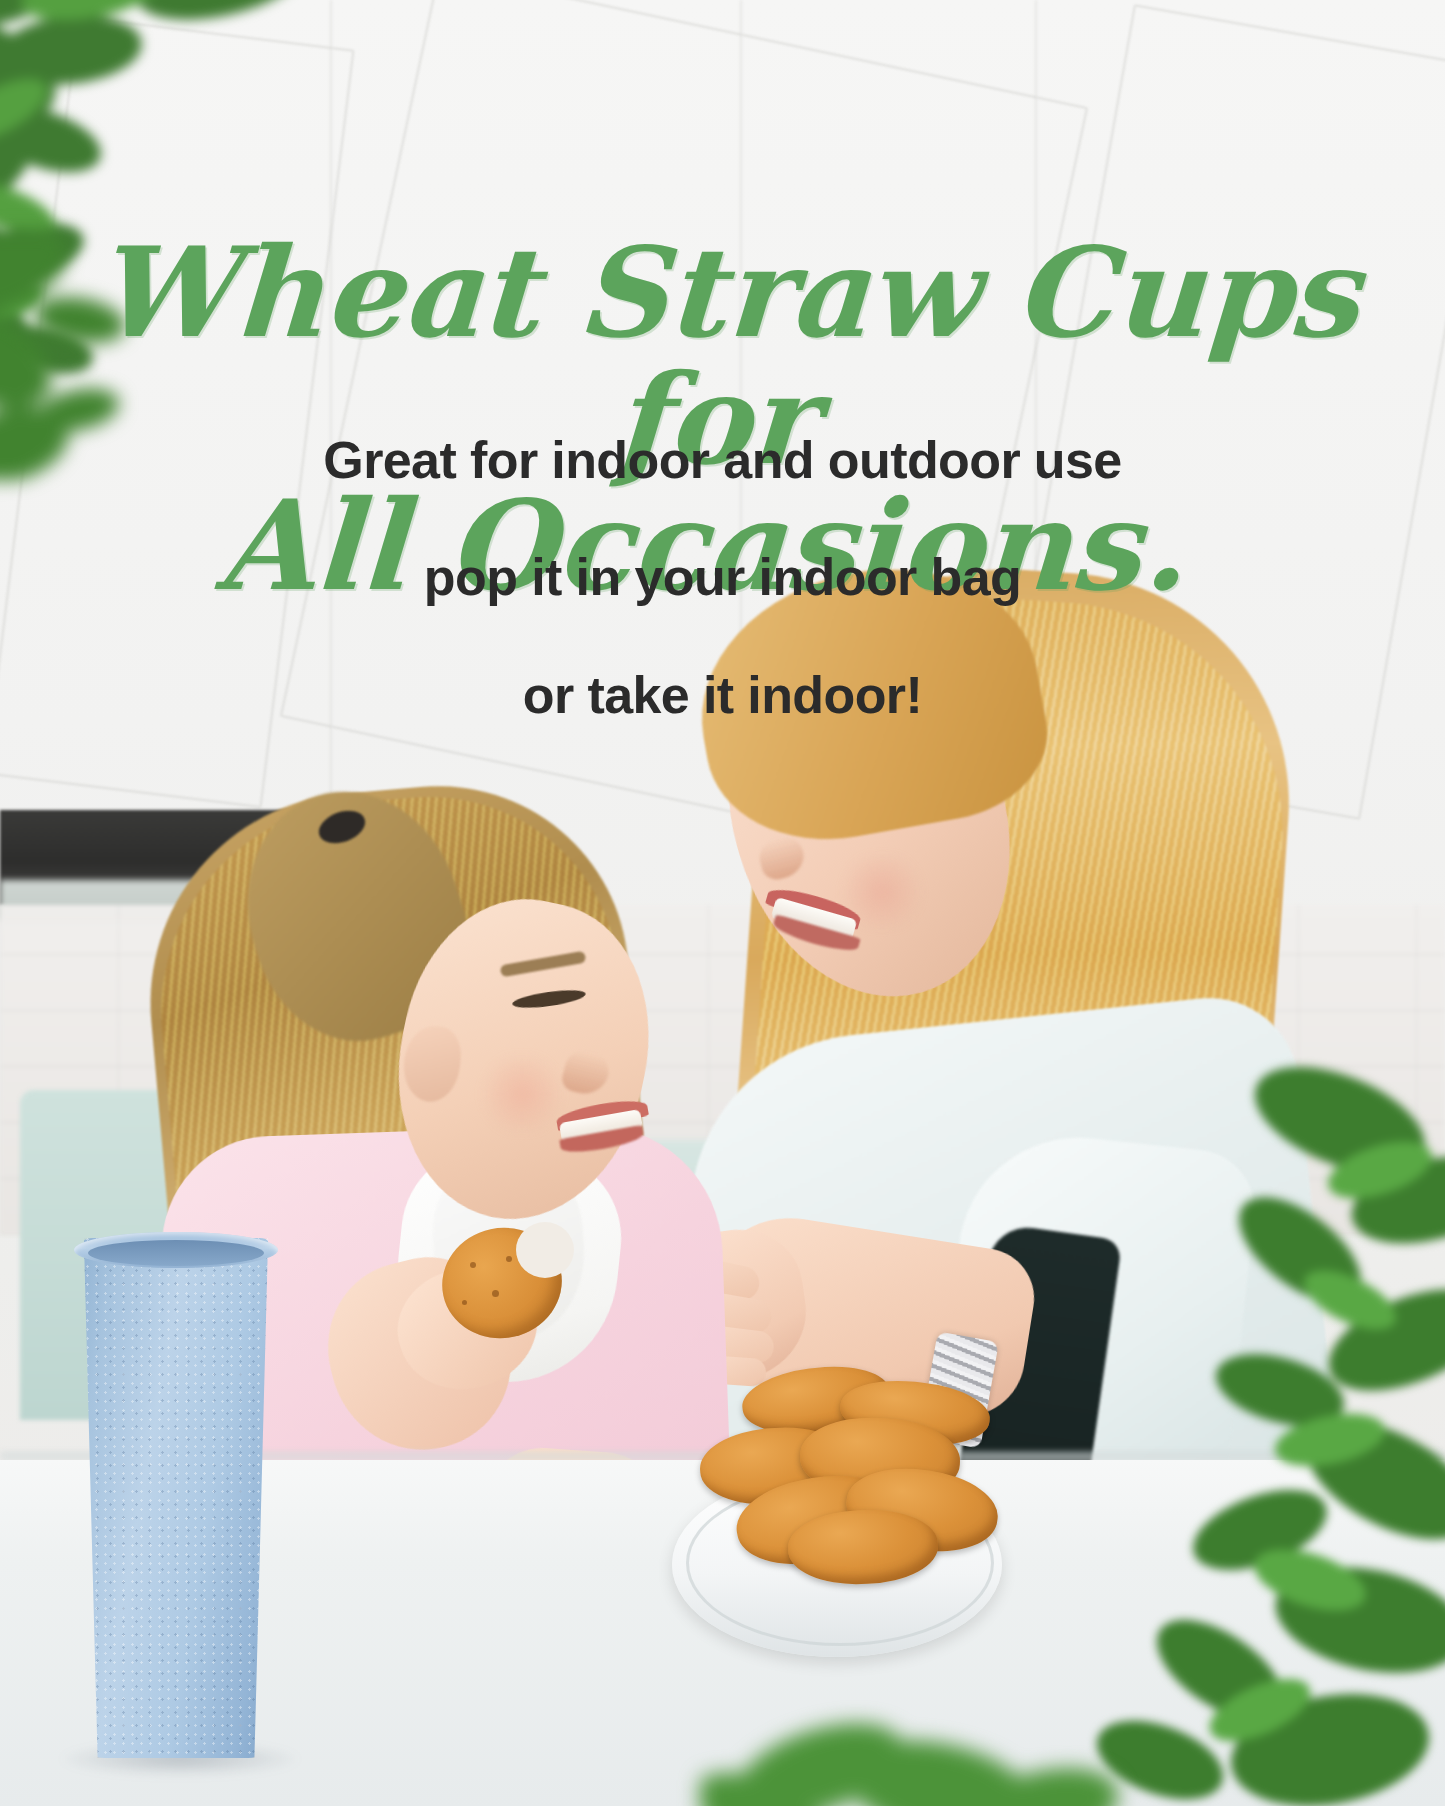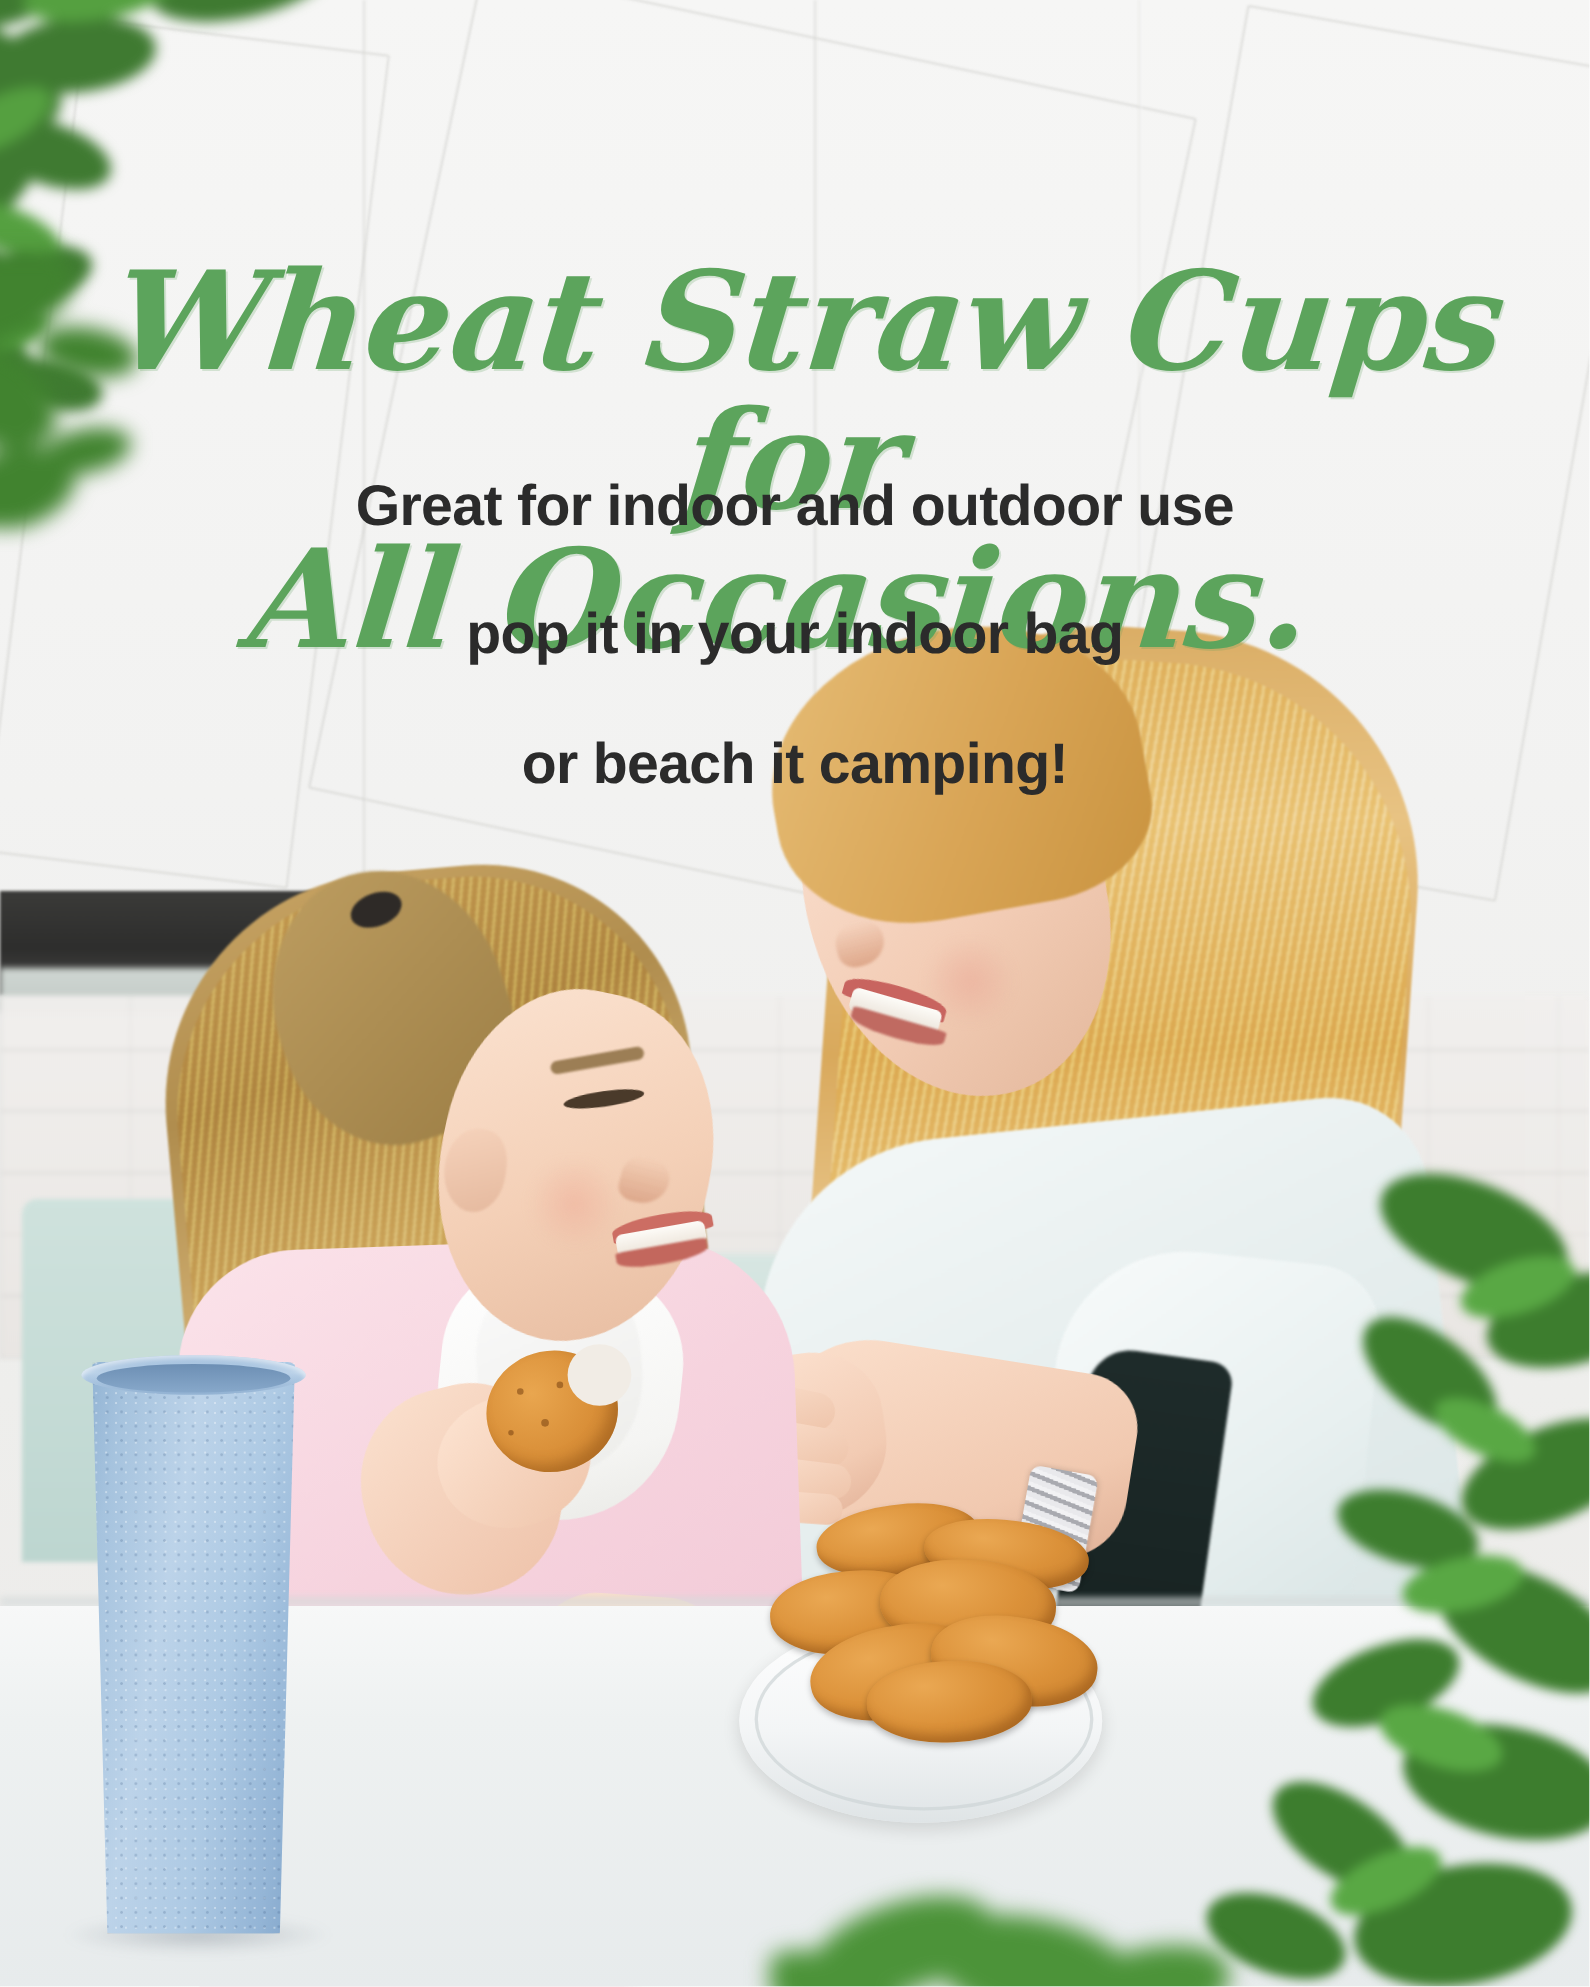--- a/index.html
+++ b/index.html
@@ -706,16 +706,16 @@
   </svg>
 
   <div class="headline">
     <span>Wheat Straw Cups for</span>
     <span class="l2">All Occasions.</span>
   </div>
 
   <div class="subhead">
     <span>Great for indoor and outdoor use</span><br>
     <span>pop it in your indoor bag</span><br>
-    <span>or beach it camping!</span>
+    <span>or take it indoor!</span>
   </div>
 
 </div>
 
 </body></html>

